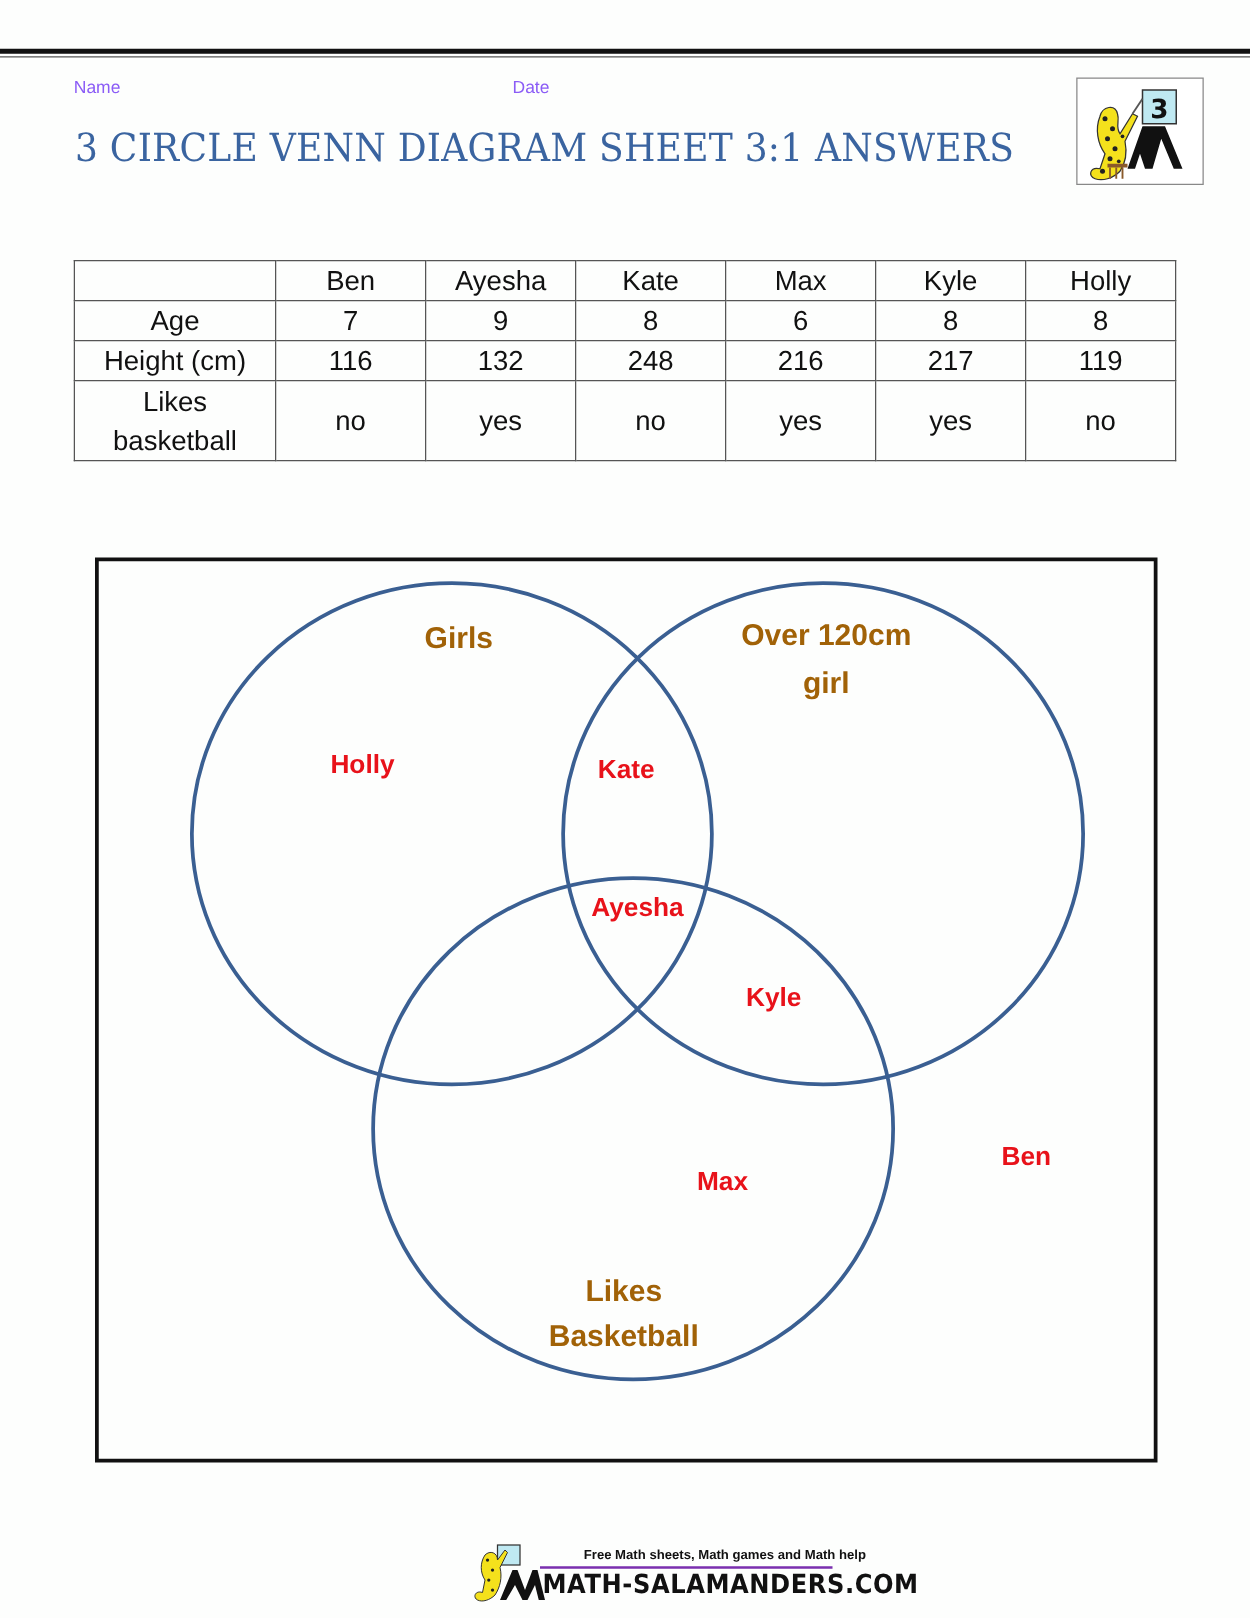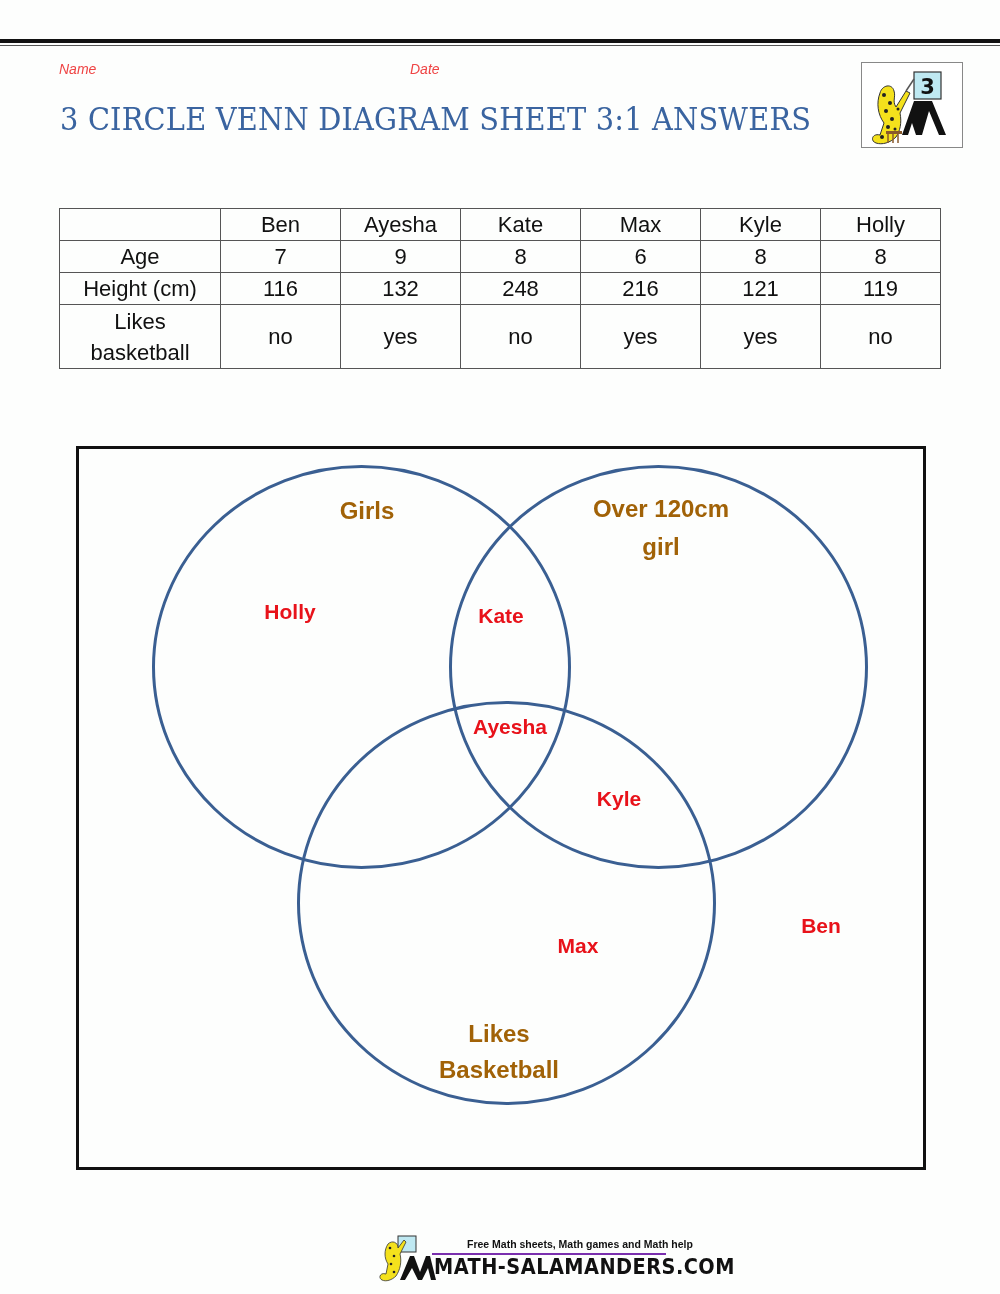--- a/index.html
+++ b/index.html
@@ -4,21 +4,21 @@
 <style>
   html, body { margin: 0; padding: 0; }
   body {
     width: 1000px; height: 1294px; background: #fdfefd;
     position: relative; overflow: hidden;
     font-family: "Liberation Sans", "DejaVu Sans", sans-serif;
     color: #111;
   }
   .rule-thick { position: absolute; left: 0; width: 1000px; top: 39px; height: 4px; background: #111; }
   .rule-thin  { position: absolute; left: 0; width: 1000px; top: 45px; height: 1px; background: #555; }
-  .field-label { position: absolute; top: 61px; font-size: 14px; color: #ef4444; font-style: italic; }
+  .field-label { position: absolute; top: 61px; font-size: 14px; color: #8b5cf6; }
   .page-title {
     position: absolute; left: 60px; top: 101px; margin: 0;
     font-family: "DejaVu Serif", "Liberation Serif", serif; font-weight: normal;
     font-size: 31px; letter-spacing: 0.2px; color: #3a64a0; white-space: nowrap;
     transform: scaleX(0.93); transform-origin: left center;
   }
   .logo-box {
     position: absolute; left: 861px; top: 62px; width: 100px; height: 84px;
     border: 1px solid #888; background: #fff;
   }
@@ -113,21 +113,21 @@
     <td>6</td>
     <td>8</td>
     <td>8</td>
   </tr>
   <tr>
     <td class="rowhead">Height (cm)</td>
     <td>116</td>
     <td>132</td>
     <td>248</td>
     <td>216</td>
-    <td>121</td>
+    <td>217</td>
     <td>119</td>
   </tr>
   <tr class="tall">
     <td class="rowhead">
       <span>Likes</span><br>
       <span>basketball</span>
     </td>
     <td>no</td>
     <td>yes</td>
     <td>no</td>

